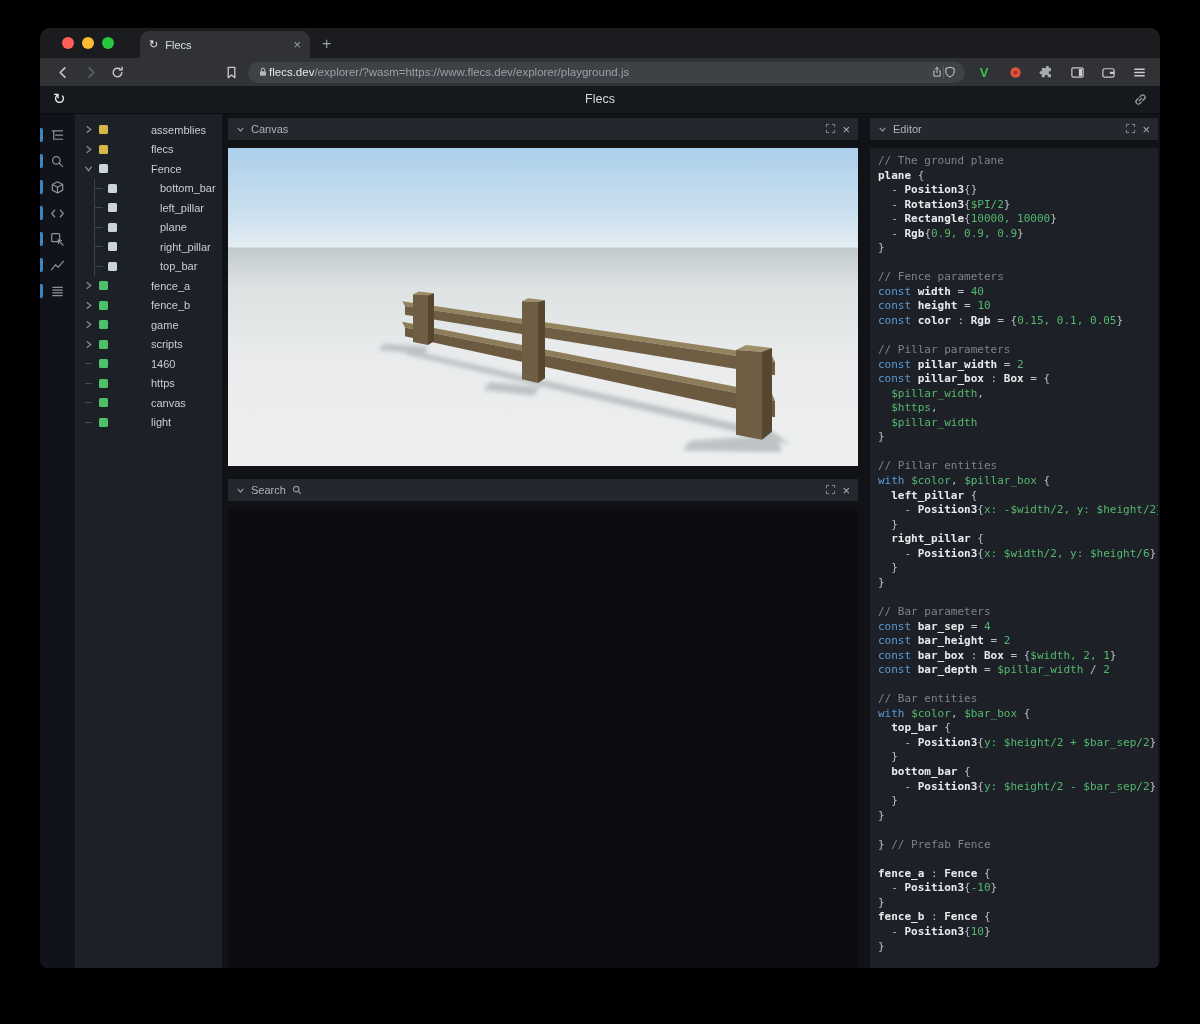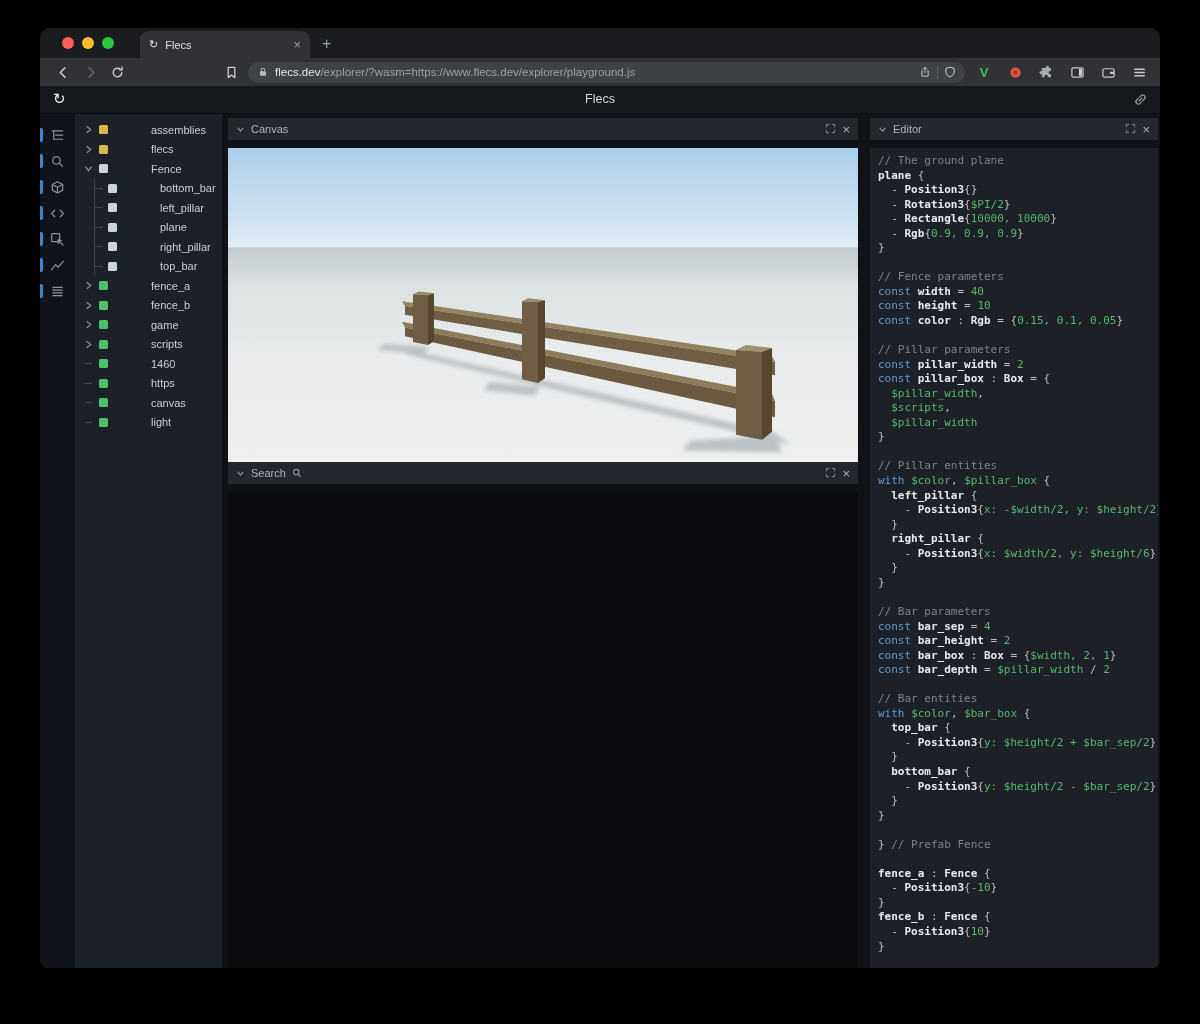--- a/index.html
+++ b/index.html
@@ -20,21 +20,21 @@
   .tab .tab-label { flex:1; color:#dde0e3; font-size:11px; }
   .tab .tab-close { color:#9aa0a6; font-size:13px; cursor:default; }
   .newtab { color:#9aa0a6; font-size:16px; margin:0 0 5px 12px; }
 
   .navbar { height:28px; background:#303236; display:flex; align-items:center; padding:0 12px 0 14px; flex:none; }
   .nav-ico { width:18px; height:18px; display:flex; align-items:center; justify-content:center; flex:none; }
   .nav-ico + .nav-ico { margin-left:9px; }
   .nav-ico svg { width:15px; height:15px; }
   .nav-spacer { width:96px; flex:none; }
   .urlbar { flex:1; height:21px; background:#3e4146; border-radius:11px; margin:0 10px 0 8px;
-            display:flex; align-items:center; padding:0 9px; gap:6px; min-width:0; }
+            display:flex; align-items:center; padding:0 9px; min-width:0; }
   .urlbar svg { width:12px; height:12px; flex:none; }
   .url-text { font-size:11.5px; white-space:nowrap; overflow:hidden; flex:1; min-width:0; }
   .url-domain { color:#e6e8ea; } .url-path { color:#9ca1a7; }
   .url-div { width:1px; height:13px; background:#5a5d63; flex:none; }
   .exts { display:flex; align-items:center; gap:13px; flex:none; }
   .ext { width:18px; height:18px; display:flex; align-items:center; justify-content:center; }
   .ext svg { width:15px; height:15px; }
   .ext-v { color:#3fc14d; font-weight:bold; font-size:13px; }
 
   
@@ -57,21 +57,21 @@
   .leafdash { width:7px; height:1px; background:#434a52; display:inline-block; }
   .sq { width:9px; height:9px; border-radius:1.5px; flex:none; }
   .tlabel { color:#c9ced4; white-space:nowrap;margin-left:38px; }
   .tree-children { margin-left:19px; border-left:1px solid #3c434c; }
   .tree-children .tree-row { padding-left:0; }
   .tree-children .tree-row::before { content:""; display:inline-block; width:8px; height:1px; background:#3c434c; flex:none; }
 
   .main { flex:1; position:relative; background:#101216; min-width:0; }
   .panel { position:absolute; display:flex; flex-direction:column; }
   .panel-canvas { left:6px; top:4px; width:630px; height:348px; }
-  .panel-search { left:6px; top:348px; width:630px; bottom:0;text-align:right; }
+  .panel-search { left:6px; top:365px; width:630px; bottom:0;text-align:right; }
   .panel-editor { left:648px; top:4px; width:288px; bottom:0; }
   .phead { height:22px; background:#24272d; display:flex; align-items:center; padding:0 8px; gap:6px; flex:none; }
   .phead .caret svg { width:9px; height:9px; stroke:#8f959b; fill:none; stroke-width:1.4; }
   .ptitle { color:#aeb4ba; font-size:11px; flex:none; }
   .phead .mag svg { width:10px; height:10px; stroke:#8f959b; fill:none; stroke-width:1.3; }
   .ph-spacer { flex:1; }
   .phead .pexp svg { width:11px; height:11px; stroke:#8f959b; fill:none; stroke-width:1.3; }
   .pclose { color:#aeb4ba; font-size:13px; line-height:1; }
   .pbody { flex:1; min-height:0;margin-top:8px; }
   .canvas-body { background:#e8ecee; }
@@ -456,21 +456,21 @@
             <div class="code-line">&nbsp;</div>
             <div class="code-line"><span class="t-c">// Fence parameters</span></div>
             <div class="code-line"><span class="t-k">const </span><span class="t-n">width</span><span class="t-p"> = </span><span class="t-v">40</span></div>
             <div class="code-line"><span class="t-k">const </span><span class="t-n">height</span><span class="t-p"> = </span><span class="t-v">10</span></div>
             <div class="code-line"><span class="t-k">const </span><span class="t-n">color</span><span class="t-p"> : </span><span class="t-n">Rgb</span><span class="t-p"> = {</span><span class="t-v">0.15, 0.1, 0.05</span><span class="t-p">}</span></div>
             <div class="code-line">&nbsp;</div>
             <div class="code-line"><span class="t-c">// Pillar parameters</span></div>
             <div class="code-line"><span class="t-k">const </span><span class="t-n">pillar_width</span><span class="t-p"> = </span><span class="t-v">2</span></div>
             <div class="code-line"><span class="t-k">const </span><span class="t-n">pillar_box</span><span class="t-p"> : </span><span class="t-n">Box</span><span class="t-p"> = {</span></div>
             <div class="code-line"><span class="t-v">  $pillar_width</span><span class="t-p">,</span></div>
-            <div class="code-line"><span class="t-v">  $scripts</span><span class="t-p">,</span></div>
+            <div class="code-line"><span class="t-v">  $https</span><span class="t-p">,</span></div>
             <div class="code-line"><span class="t-v">  $pillar_width</span></div>
             <div class="code-line"><span class="t-p">}</span></div>
             <div class="code-line">&nbsp;</div>
             <div class="code-line"><span class="t-c">// Pillar entities</span></div>
             <div class="code-line"><span class="t-k">with </span><span class="t-v">$color</span><span class="t-p">, </span><span class="t-v">$pillar_box</span><span class="t-p"> {</span></div>
             <div class="code-line"><span class="t-p">  </span><span class="t-n">left_pillar</span><span class="t-p"> {</span></div>
             <div class="code-line"><span class="t-p">    - </span><span class="t-n">Position3</span><span class="t-p">{</span><span class="t-v">x: -$width/2, y: $height/2</span><span class="t-p">}</span></div>
             <div class="code-line"><span class="t-p">  }</span></div>
             <div class="code-line"><span class="t-p">  </span><span class="t-n">right_pillar</span><span class="t-p"> {</span></div>
             <div class="code-line"><span class="t-p">    - </span><span class="t-n">Position3</span><span class="t-p">{</span><span class="t-v">x: $width/2, y: $height/6</span><span class="t-p">}</span></div>

